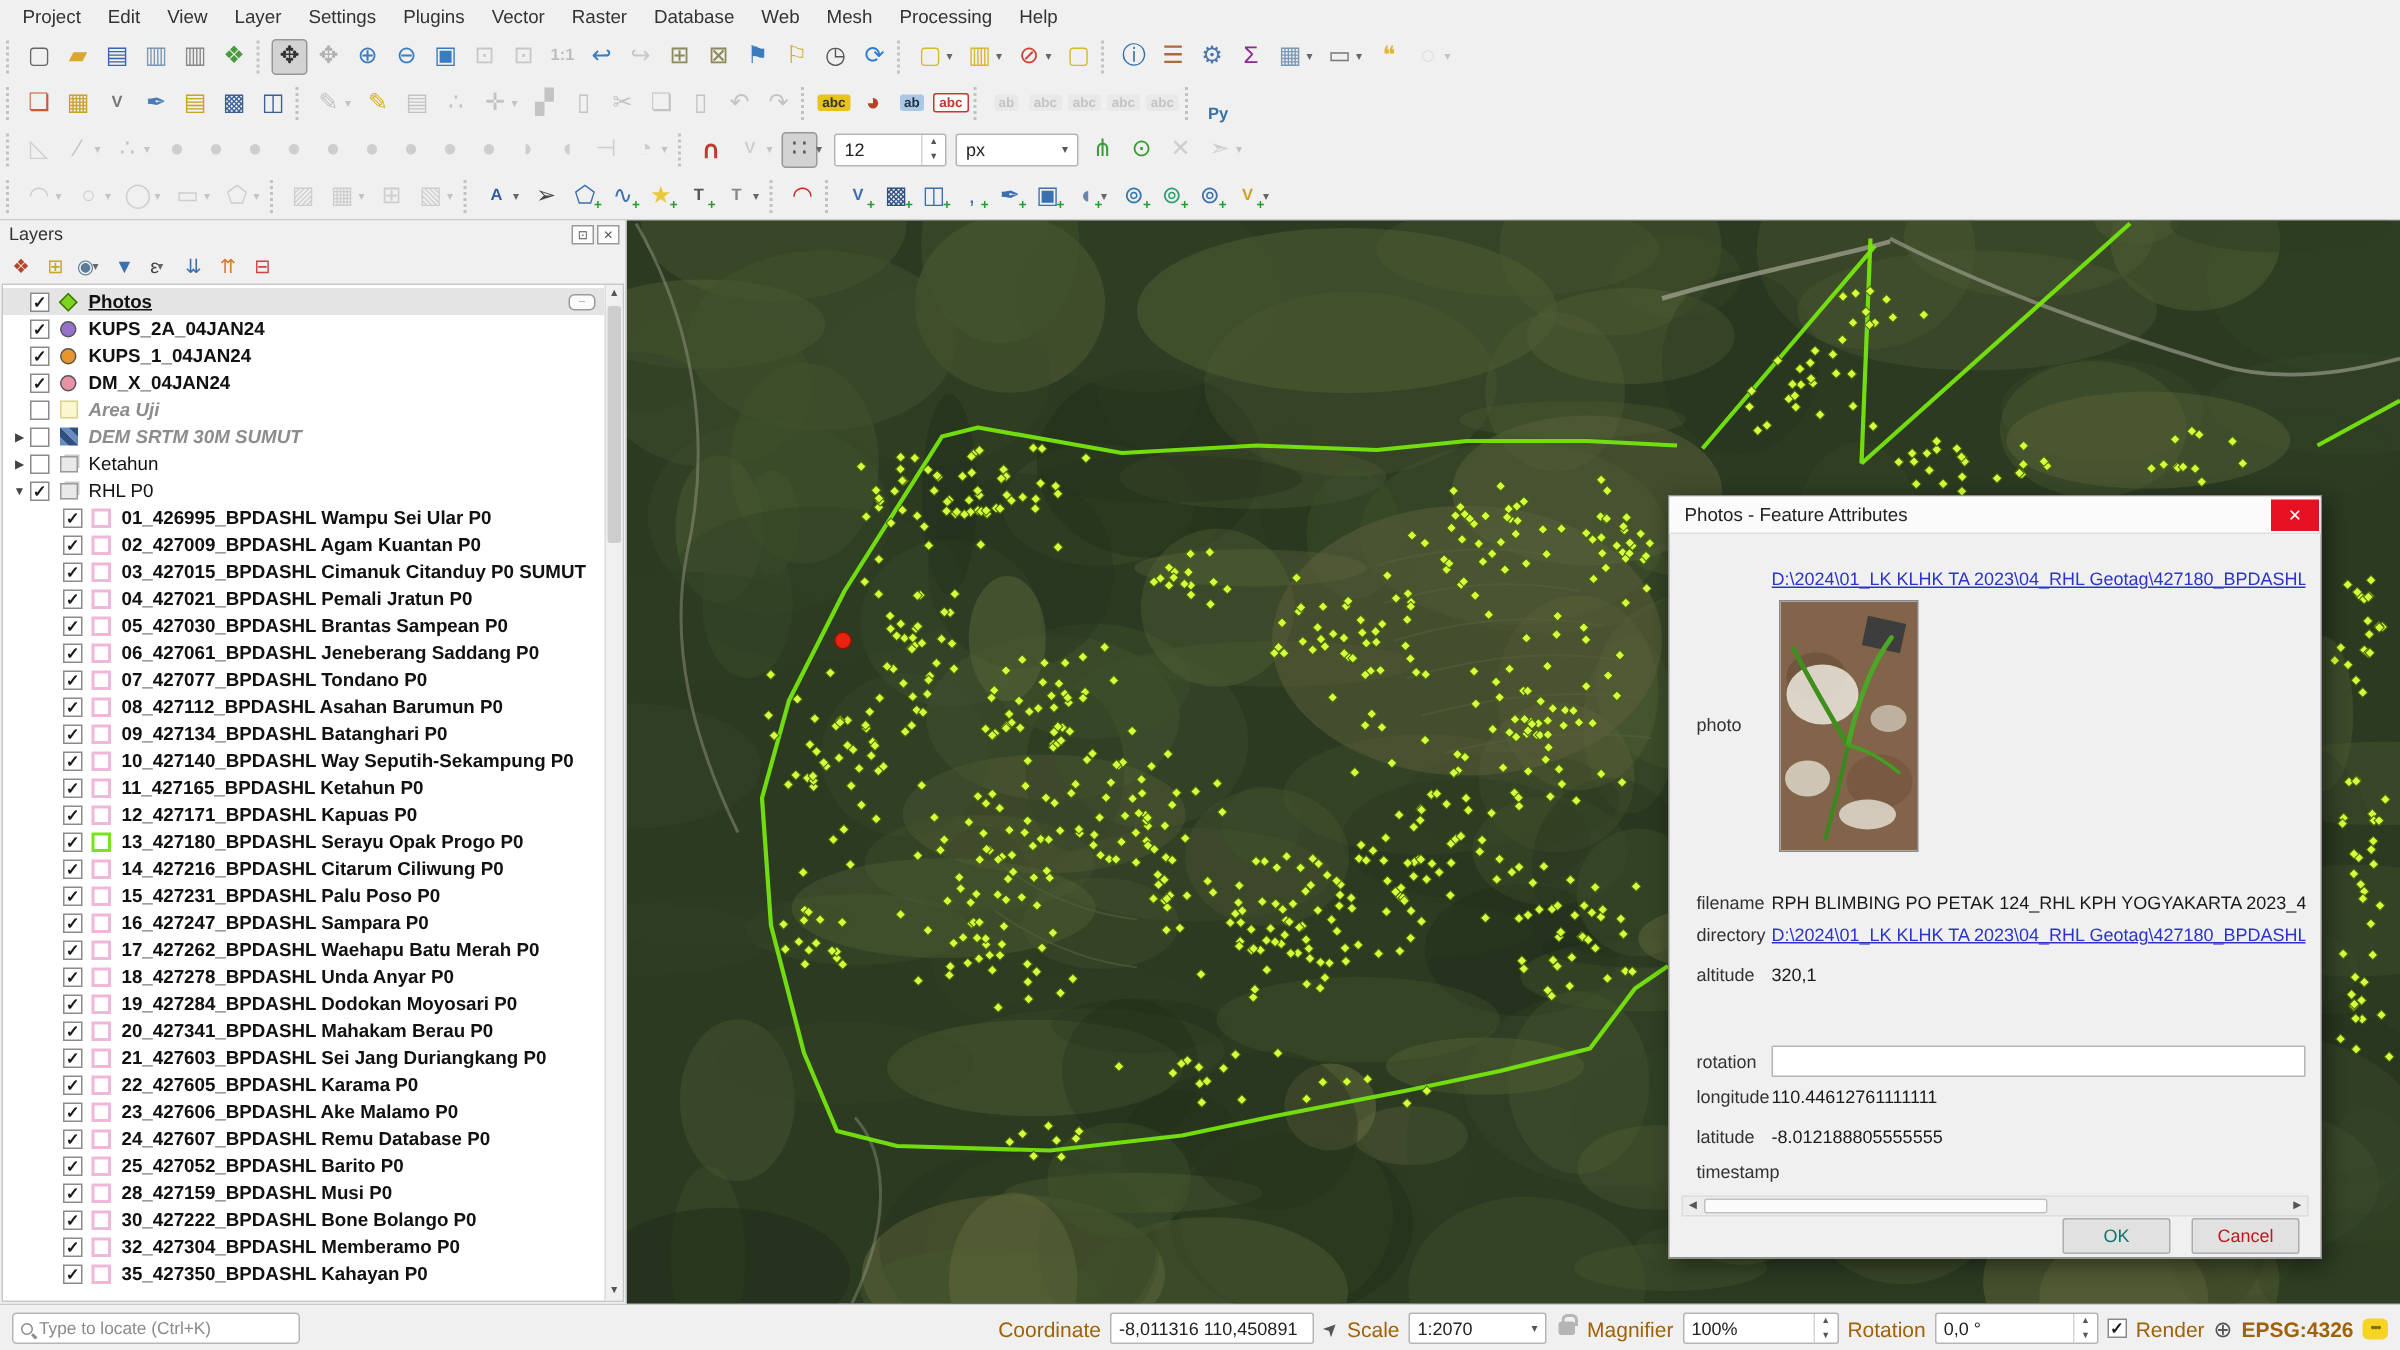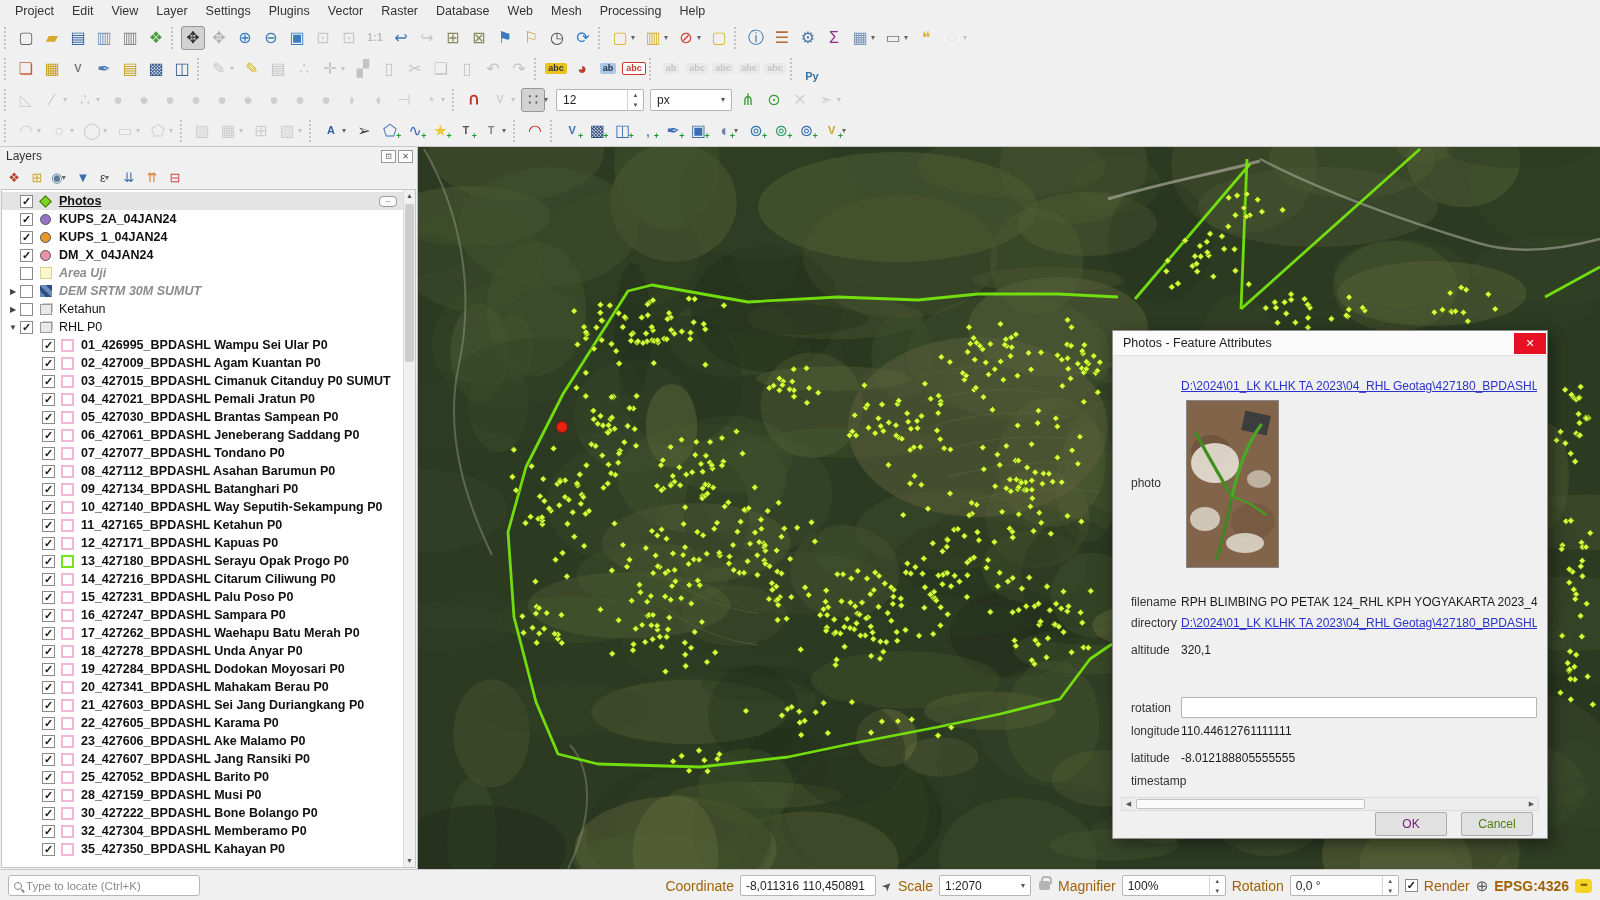--- a/index.html
+++ b/index.html
@@ -17,21 +17,21 @@
   .tb { display:inline-flex; align-items:center; margin:0 1px; }
   .tbi { width:24px; height:24px; display:inline-flex; align-items:center; justify-content:center;
          font-size:16px; border-radius:3px; line-height:1; }
   .tbi.small { font-size:11px; font-weight:bold; }
   .tb.disabled { opacity:.32; filter:grayscale(.9); }
   .tbi.pressed { background:#d2d2d2; border:1px solid #979797; }
   .caret { font-size:8px; color:#666; margin-left:-1px; width:8px; }
   .tbtxt { font-size:9px; font-weight:bold; padding:1px 3px; border-radius:2px; }
   .plus { font-size:9px; font-weight:bold; color:#1f9d2f; margin-left:-6px; margin-top:10px; }
   .magnet { transform:rotate(180deg); font-weight:bold; }
-  .tbspin { display:flex; align-items:center; background:#fff; border:1px solid #b5b5b5; height:22px; width:88px;
+  .tbspin { display:flex; align-items:center; background:#fff; border:1px solid #b5b5b5; height:22px; width:75px;
             margin:0 3px; padding-left:6px; border-radius:2px; }
   .tbspin .sv { flex:1; font-size:12px; color:#222; }
   .spinarrows { display:flex; flex-direction:column; width:16px; border-left:1px solid #d5d5d5; }
   .spinarrows span { font-size:6px; color:#555; text-align:center; line-height:10px; }
   .tbcombo { display:flex; align-items:center; background:#fff; border:1px solid #b5b5b5; height:22px; width:82px;
              margin:0 3px; padding:0 6px; border-radius:2px; }
   .tbcombo .cv { flex:1; font-size:12px; color:#222; }
   .tbcombo .ca { font-size:8px; color:#555; }
 
   
@@ -90,22 +90,22 @@
   .dval { flex:1; font-size:12px; color:#1a1a1a; white-space:nowrap; overflow:hidden; margin-right:10px; }
   .dlink { color:#2b34c9; text-decoration:underline; }
   .dmuted { color:#9a9a9a; }
   .dinput { height:21px; background:#fff; border:1px solid #b5b5b5; border-radius:1px; padding:2px 4px; }
   #dlg-photo { position:absolute; left:73px; top:69px; width:93px; height:168px; border:1px solid #888; }
   #dlg-hscroll { position:absolute; left:8px; right:8px; top:466px; height:14px; background:#ececec; border:1px solid #dcdcdc; }
   .hsarrow { position:absolute; top:0; width:13px; height:12px; font-size:7px; color:#555; text-align:center; line-height:12px; }
   #dlg-hthumb { position:absolute; left:14px; top:1px; width:55%; height:10px; background:#fbfbfb; border:1px solid #c2c2c2; border-radius:2px; }
   .dbtn { position:absolute; top:481px; width:72px; height:24px; background:#e1e1e1; border:1px solid #adadad;
           border-radius:2px; font-size:12px; display:flex; align-items:center; justify-content:center; }
-  #dlg-ok { right:100px; color:#701a75; }
-  #dlg-cancel { right:14px; color:#4d7c0f; }
+  #dlg-ok { right:100px; color:#0f766e; }
+  #dlg-cancel { right:14px; color:#b91c1c; }
 
   
   #statusbar { height:32px; background:#f0f0f0; border-top:1px solid #c9c9c9; display:flex; align-items:center; padding:0 8px; gap:6px; }
   #locator { width:192px; height:21px; background:#fff; border:1px solid #b5b5b5; border-radius:3px;
              display:flex; align-items:center; padding:0 5px; gap:4px; }
   #locator input { border:none; outline:none; flex:1; font-size:11.5px; color:#444; font-family:"Liberation Sans",sans-serif; }
   #locator input::placeholder { color:#8a8a8a; }
   .mag { width:8px; height:8px; border:1.5px solid #888; border-radius:50%; position:relative; flex:none; }
   .mag:after { content:""; position:absolute; width:4px; height:1.5px; background:#888; transform:rotate(45deg); left:6px; top:7px; }
   .sb-label { color:#a16207; font-size:14px; }
@@ -863,21 +863,21 @@
               <span class="sw-box" style="border-color: rgb(240, 183, 216);"></span>
             </span>
             <span class="tlabel">23_427606_BPDASHL Ake Malamo P0</span>
           </div>
           <div class="trow child">
             <span class="texp"></span>
             <span class="cb">✓</span>
             <span class="licon">
               <span class="sw-box" style="border-color: rgb(240, 183, 216);"></span>
             </span>
-            <span class="tlabel">24_427607_BPDASHL Jang Ransiki P0</span>
+            <span class="tlabel">24_427607_BPDASHL Remu Database P0</span>
           </div>
           <div class="trow child">
             <span class="texp"></span>
             <span class="cb">✓</span>
             <span class="licon">
               <span class="sw-box" style="border-color: rgb(240, 183, 216);"></span>
             </span>
             <span class="tlabel">25_427052_BPDASHL Barito P0</span>
           </div>
           <div class="trow child">

